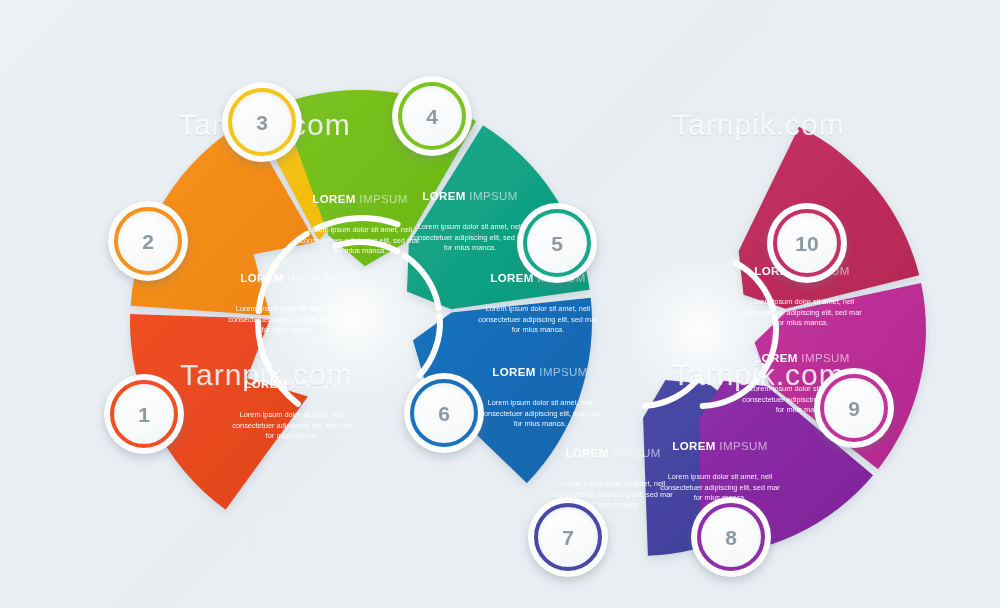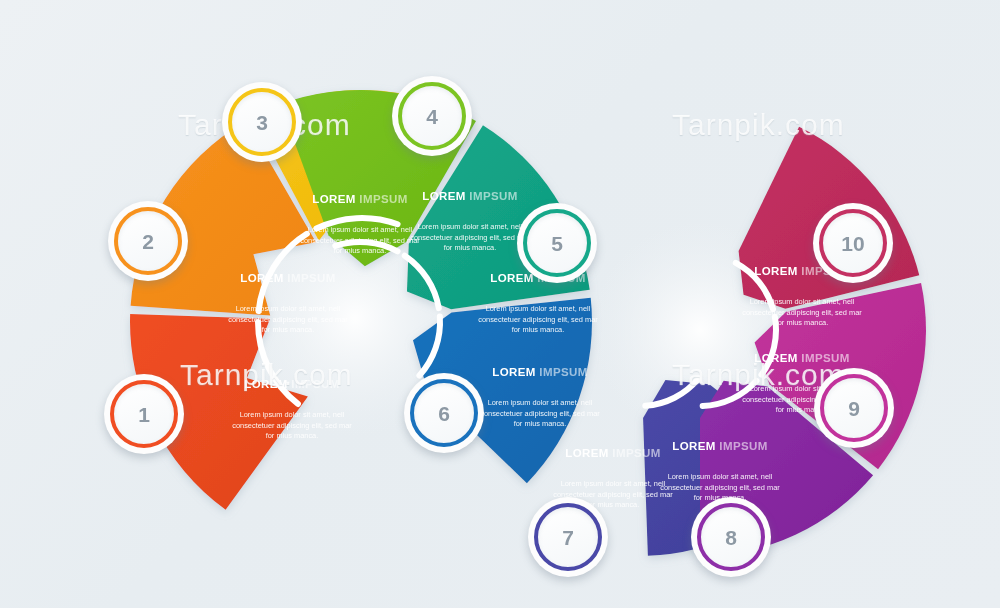--- a/index.html
+++ b/index.html
@@ -47,21 +47,21 @@
     position:absolute;
     pointer-events:none;
     text-align:center;
     color:#fff;
     width:120px;
   }
   .wedge-txt .hd{
     font-size:11.5px;font-weight:bold;letter-spacing:.4px;
     white-space:nowrap;
   }
-  .wedge-txt .hd .lite{font-weight:bold;color:rgba(255,255,255,.58);text-align:center;}
+  .wedge-txt .hd .lite{font-weight:normal;color:rgba(255,255,255,.58);text-align:center;}
   .wedge-txt .bd{
     font-size:7.4px;line-height:1.45;margin-top:20px;
     color:rgba(255,255,255,.93);
   }
 
   
   .badge{
     position:absolute;width:80px;height:80px;border-radius:50%;
     background:#fdfdfd;
     box-shadow:0 4px 9px rgba(110,125,140,.33);
@@ -271,20 +271,20 @@
       <div class="badge" style="left: 691px; top: 497px;">
         <div class="ring" style="color: rgb(142, 47, 168);">
           <div class="num">8</div>
         </div>
       </div>
       <div class="badge" style="left: 814px; top: 368px;">
         <div class="ring" style="color: rgb(194, 51, 156);">
           <div class="num">9</div>
         </div>
       </div>
-      <div class="badge" style="left: 813px; top: 203px;">
+      <div class="badge" style="left: 767px; top: 203px;">
         <div class="ring" style="color: rgb(196, 49, 98);">
           <div class="num">10</div>
         </div>
       </div>
     </div>
 
 </div>
 
 </body></html>

